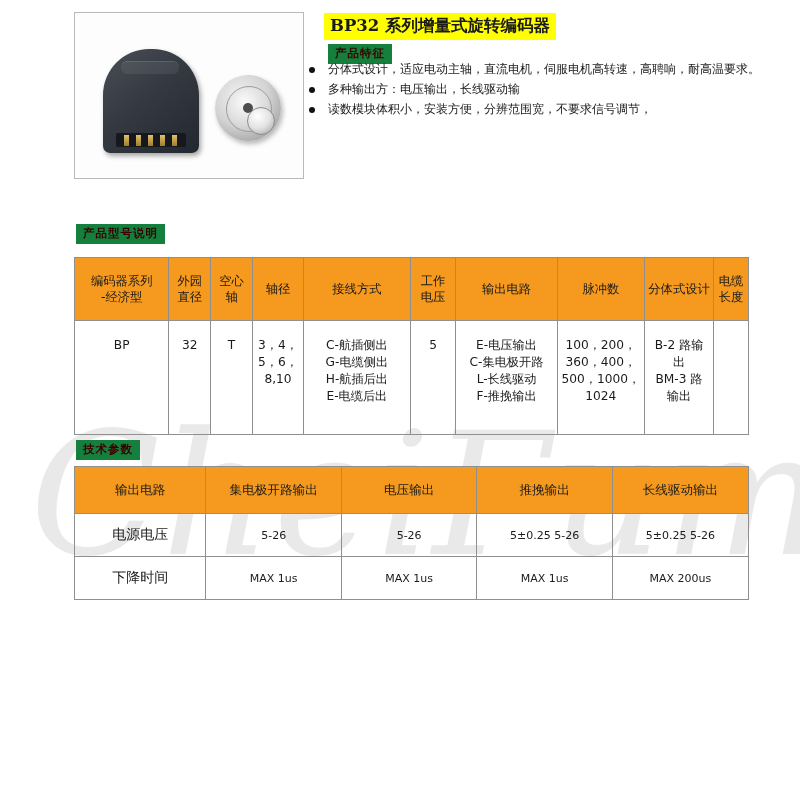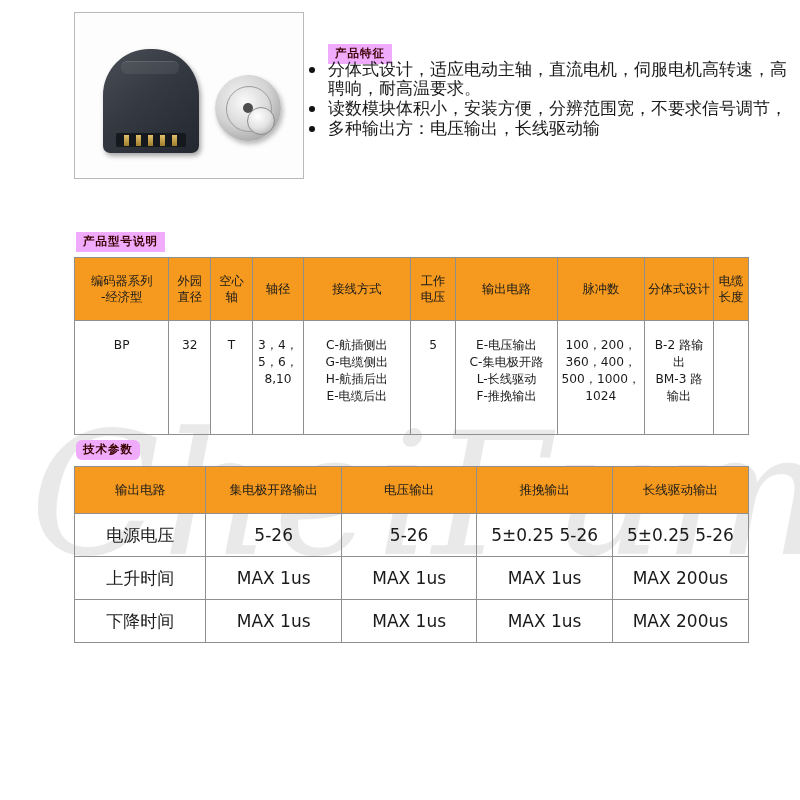--- a/index.html
+++ b/index.html
@@ -130,57 +130,57 @@
     font-family: "DejaVu Serif", "Liberation Serif", serif;
     font-weight: bold;
     font-size: 16.5px;
     background: #ffff00;
     padding: 2px 6px 3px 6px;
     white-space: nowrap;
   }
 
   .red-tag {
     display: inline-block;
-    background: #f0abfc;
+    background: #15803d;
     color: #3a0000;
     font-size: 11.5px;
     font-weight: bold;
     letter-spacing: 1px;
     padding: 2px 7px 3px 7px;
     white-space: nowrap;
   }
   #features-tag { position: absolute; left: 328px; top: 44px; }
 
   #feature-list {
     position: absolute;
     left: 300px; top: 60px;
     width: 490px;
     margin: 0;
     padding: 0;
     list-style: none;
-    font-size: 17px;
+    font-size: 12px;
     line-height: 19px;
   }
   #feature-list li {
     position: relative;
     padding-left: 28px;
     margin-bottom: 1px;
   }
   #feature-list li::before {
     content: "";
     position: absolute;
     left: 9px; top: 7px;
     width: 6px; height: 6px;
     border-radius: 50%;
     background: #111;
   }
 
   
-  #model-tag  { position: absolute; left: 76px; top: 232px; z-index: 2; }
-  #spec-tag   { position: absolute; left: 76px; top: 440px; z-index: 2; border-radius: 6px; }
+  #model-tag  { position: absolute; left: 76px; top: 224px; z-index: 2; }
+  #spec-tag   { position: absolute; left: 76px; top: 440px; z-index: 2; }
 
   
   table {
     position: absolute;
     border-collapse: collapse;
     z-index: 2;
     background: transparent;
   }
   td, th {
     border: 1px solid #8f8f8f;
@@ -220,22 +220,22 @@
   }
   #spec-table thead td {
     background: #f59a1e;
     height: 42px;
     font-size: 12.6px;
   }
   #spec-table tbody td {
     height: 38px;
     background: transparent;
   }
-  #spec-table tbody td.label-cell { font-size: 17px; font-family: Liberation Mono, monospace; }
-  #spec-table tbody td.val-cell { font-size: 17px; }
+  #spec-table tbody td.label-cell { font-size: 14px; font-family: Liberation Mono, monospace; }
+  #spec-table tbody td.val-cell { font-size: 11px; }
   #spec-table tbody tr.tall td { height: 42px; }
 </style>
 </head>
 <body>
 
 <div id="watermark">CheiFum</div>
 
 <div id="top-section">
 
   <div id="product-photo">
@@ -251,27 +251,28 @@
     </div>
     <div class="disc-outer">
       <div class="disc-mid">
         <div class="disc-hub"></div>
       </div>
       <div class="disc-bore"></div>
     </div>
   </div>
 
 
+  <div id="title-bar">BP32 系列增量式旋转编码器</div>
 
   <div id="features-tag" class="red-tag">产品特征</div>
 
   <ul id="feature-list">
     <li>分体式设计，适应电动主轴，直流电机，伺服电机高转速，高聘响，耐高温要求。</li>
+    <li>多种输出方：电压输出，长线驱动输</li>
     <li>读数模块体积小，安装方便，分辨范围宽，不要求信号调节，</li>
-    <li>多种输出方：电压输出，长线驱动输</li>
   </ul>
 </div>
 
 <div id="model-tag" class="red-tag">产品型号说明</div>
 
 <table id="model-table">
   <thead>
     <tr>
       <td style="width:14.0%">
         <span class="cellblock">编码器系列</span>
@@ -374,27 +375,20 @@
   </thead>
   <tbody>
     <tr>
       <td class="label-cell">电源电压</td>
       <td class="val-cell">5-26</td>
       <td class="val-cell">5-26</td>
       <td class="val-cell">5±0.25  5-26</td>
       <td class="val-cell">5±0.25  5-26</td>
     </tr>
     <tr>
-      <td class="label-cell">上升时间</td>
-      <td class="val-cell">MAX  1us</td>
-      <td class="val-cell">MAX  1us</td>
-      <td class="val-cell">MAX  1us</td>
-      <td class="val-cell">MAX 200us</td>
-    </tr>
-    <tr>
       <td class="label-cell">下降时间</td>
       <td class="val-cell">MAX  1us</td>
       <td class="val-cell">MAX  1us</td>
       <td class="val-cell">MAX  1us</td>
       <td class="val-cell">MAX 200us</td>
     </tr>
 
   </tbody>
 </table>
 

